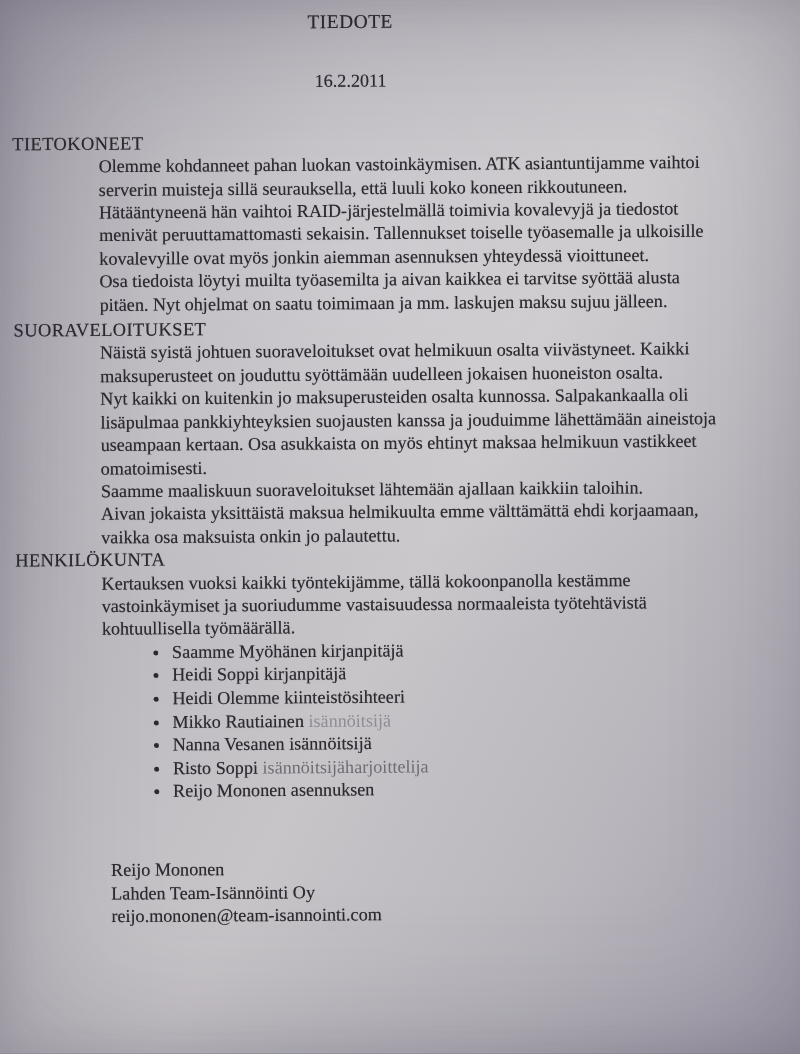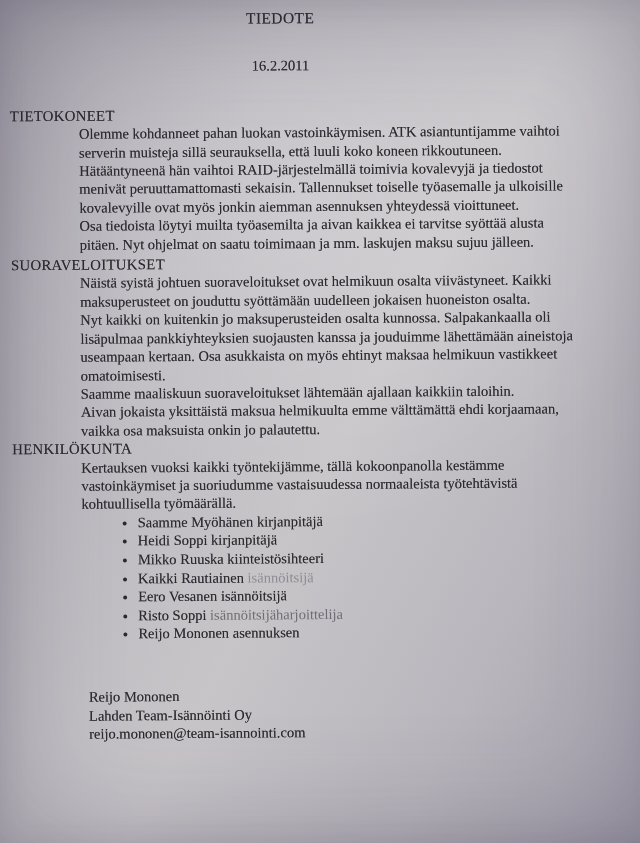--- a/index.html
+++ b/index.html
@@ -86,29 +86,29 @@
       <ul class="staff">
         <li>
           <span>Saamme Myöhänen</span>
           <span>kirjanpitäjä</span>
         </li>
         <li>
           <span>Heidi Soppi</span>
           <span>kirjanpitäjä</span>
         </li>
         <li>
-          <span>Mikko Ruuska</span>
+          <span>Heidi Olemme</span>
           <span>kiinteistösihteeri</span>
         </li>
         <li>
-          <span>Kaikki Rautiainen</span>
+          <span>Mikko Rautiainen</span>
           <span class="role-faded">isännöitsijä</span>
         </li>
         <li>
-          <span>Eero Vesanen</span>
+          <span>Nanna Vesanen</span>
           <span>isännöitsijä</span>
         </li>
         <li>
           <span>Risto Soppi</span>
           <span class="role-faded-light">isännöitsijäharjoittelija</span>
         </li>
         <li>
           <span>Reijo Mononen</span>
           <span>asennuksen</span>
         </li>

